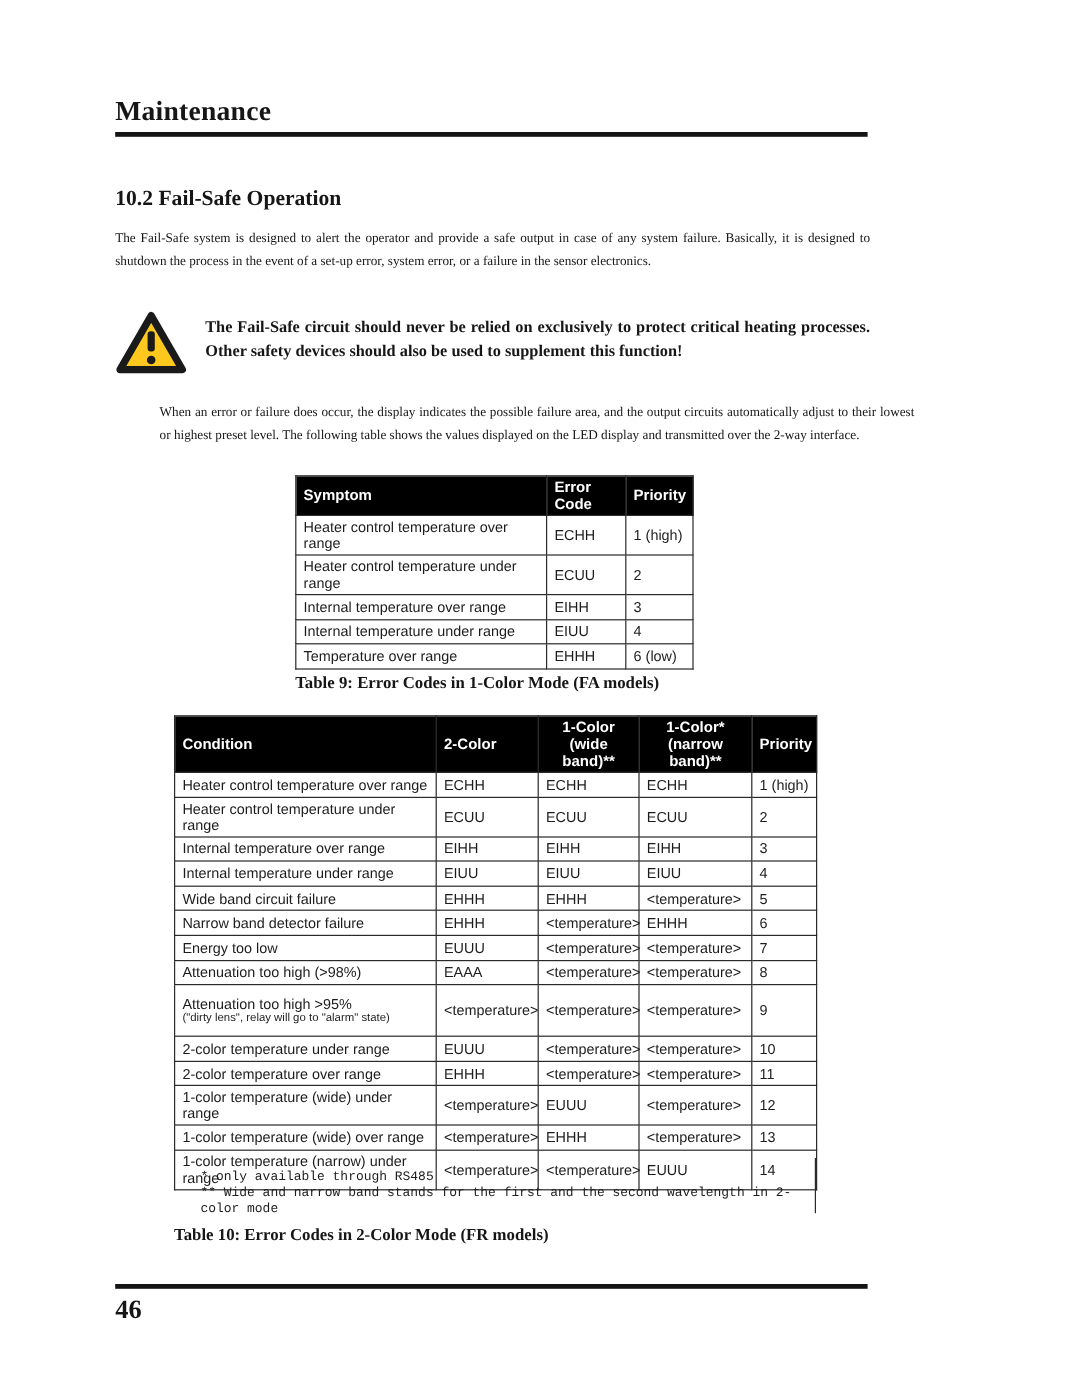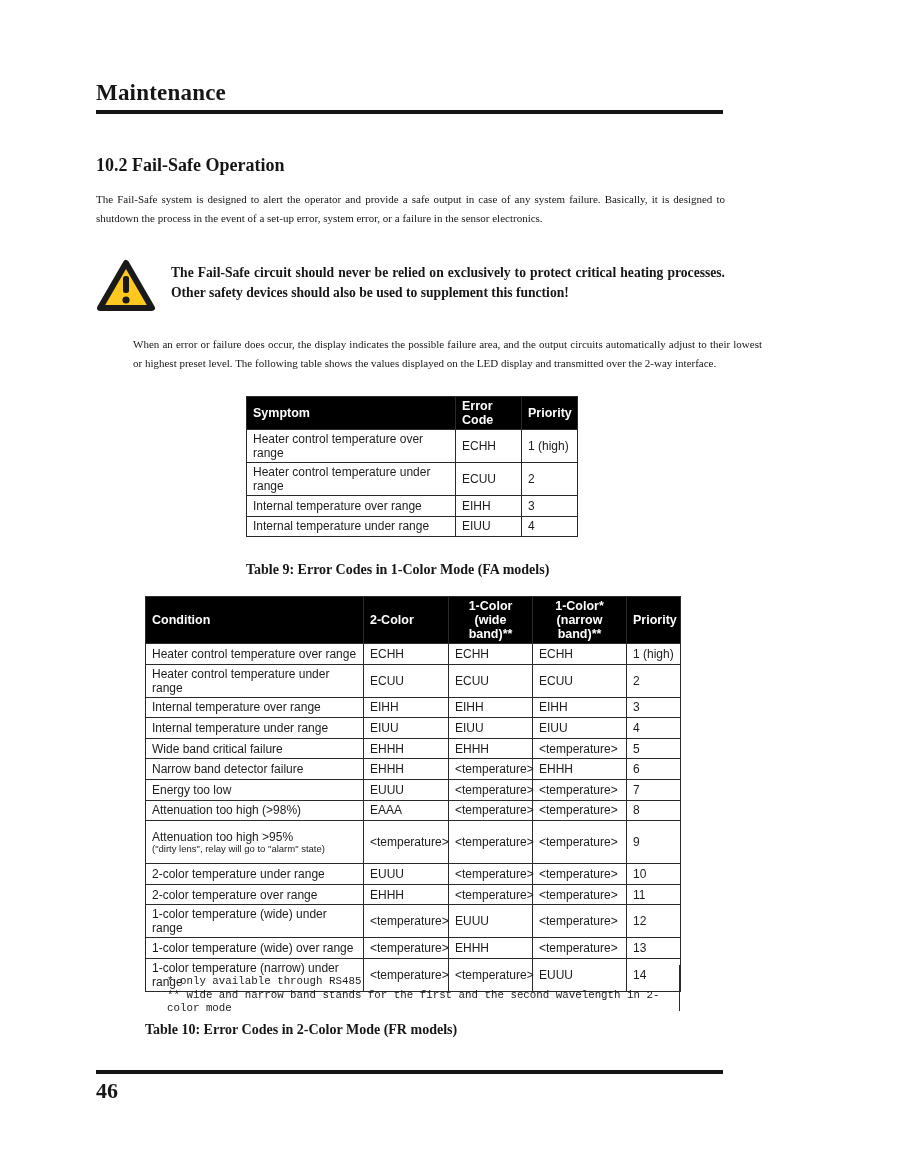--- a/index.html
+++ b/index.html
@@ -155,20 +155,25 @@
         <tr>
           <td>Internal temperature over range</td>
           <td>EIHH</td>
           <td>3</td>
         </tr>
         <tr>
           <td>Internal temperature under range</td>
           <td>EIUU</td>
           <td>4</td>
         </tr>
+        <tr>
+          <td>Temperature over range</td>
+          <td>EHHH</td>
+          <td>6 (low)</td>
+        </tr>
       </tbody>
     </table>
   </div>
   <div class="caption caption-9">Table 9: Error Codes in 1-Color Mode (FA models)</div>
 
   <div class="table10-wrap">
     <table class="table10">
       <colgroup>
           <col style="width:218px">
           <col style="width:85px">
@@ -210,21 +215,21 @@
           <td>3</td>
         </tr>
         <tr>
           <td>Internal temperature under range</td>
           <td>EIUU</td>
           <td>EIUU</td>
           <td>EIUU</td>
           <td>4</td>
         </tr>
         <tr>
-          <td>Wide band critical failure</td>
+          <td>Wide band circuit failure</td>
           <td>EHHH</td>
           <td>EHHH</td>
           <td>&lt;temperature&gt;</td>
           <td>5</td>
         </tr>
         <tr>
           <td>Narrow band detector failure</td>
           <td>EHHH</td>
           <td>&lt;temperature&gt;</td>
           <td>EHHH</td>

